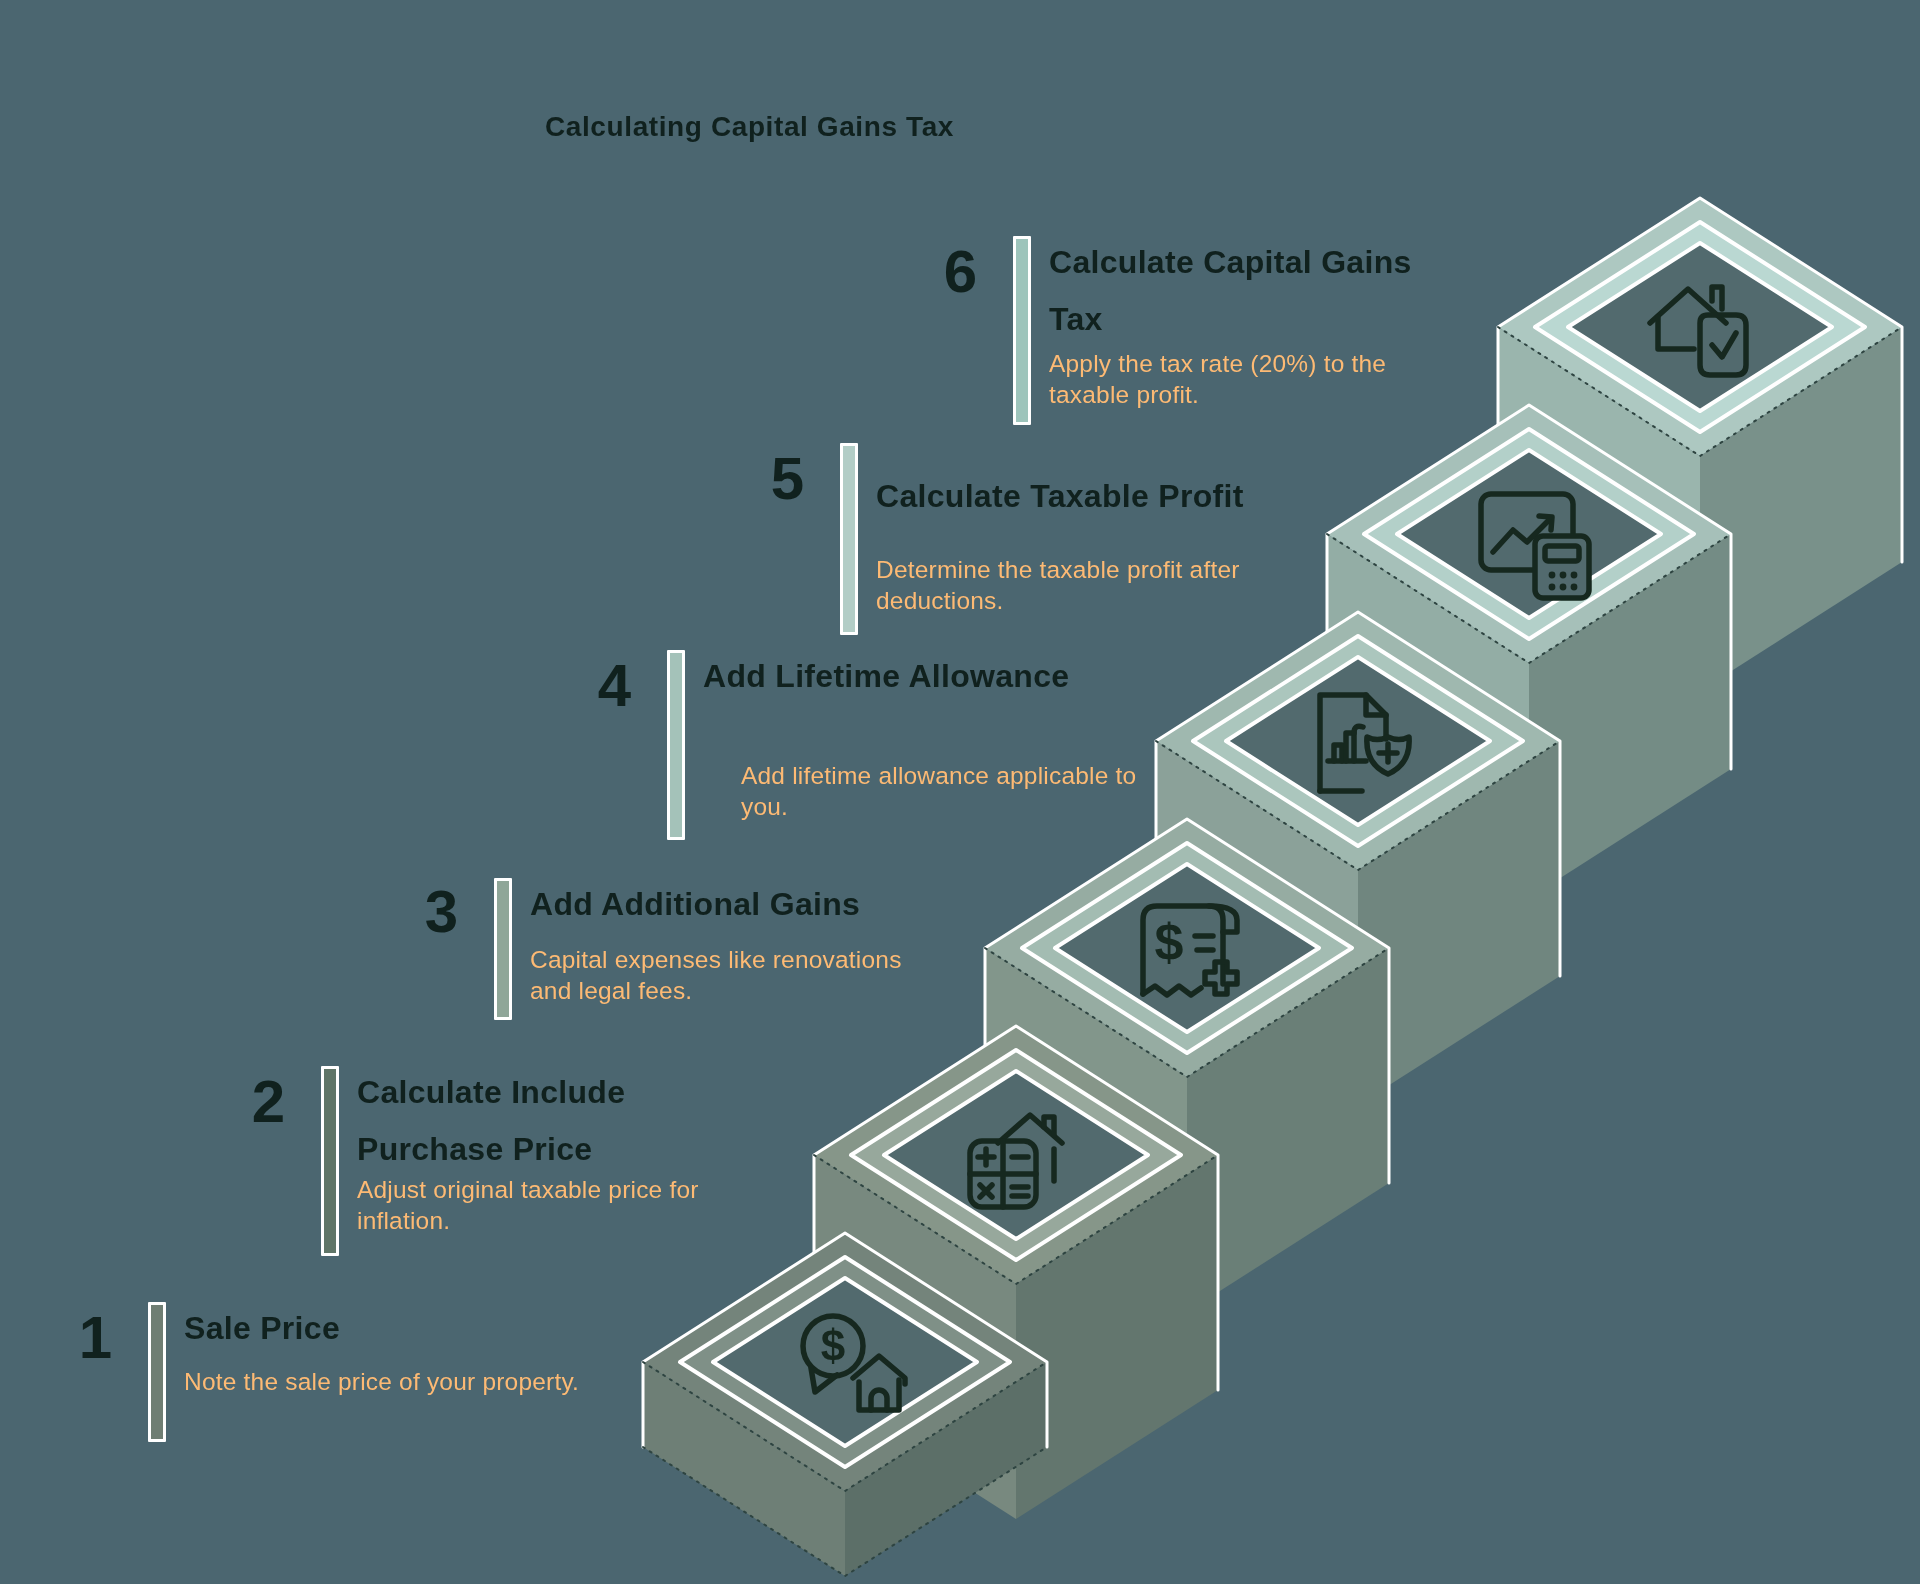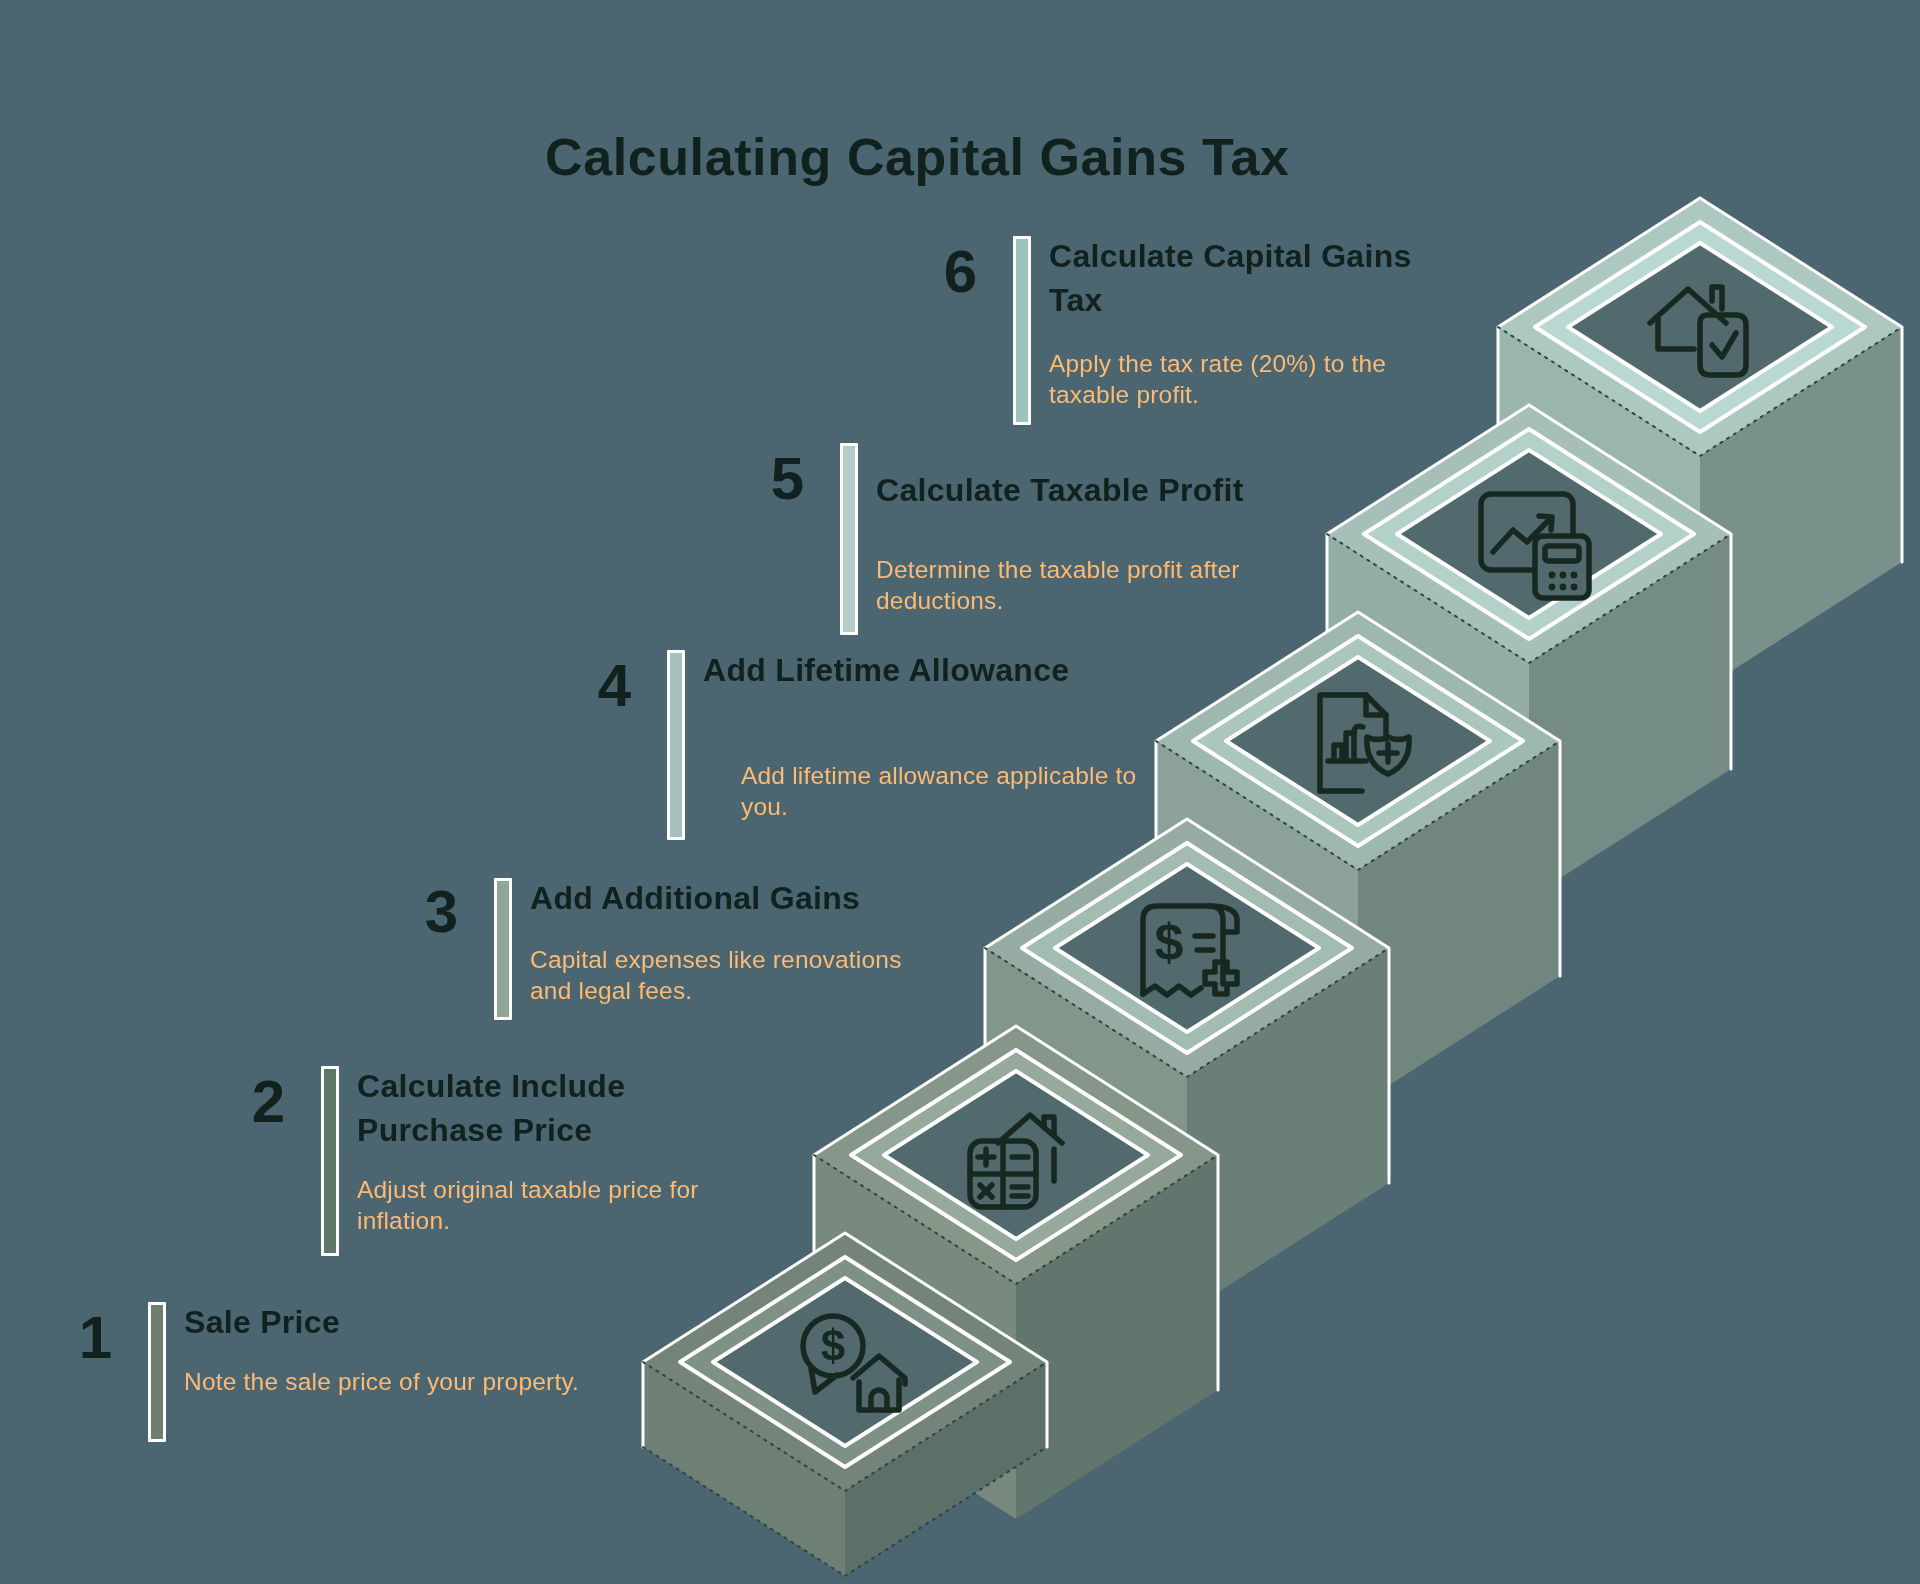--- a/index.html
+++ b/index.html
@@ -6,34 +6,34 @@
   body{
     width:1920px;height:1584px;position:relative;overflow:hidden;
     background:#4b6670;
     font-family:"Liberation Sans", sans-serif;
     color:#10211e;
   }
   .stage{position:absolute;inset:0;}
   svg.stairs{position:absolute;left:0;top:0;}
   .main-title{
     position:absolute;left:545px;top:92px;
-    font-size:52px;font-weight:bold;letter-spacing:.6px;color:#10211e;
+    font-size:28px;font-weight:bold;letter-spacing:.6px;color:#10211e;
     white-space:nowrap;
   }
   .step-text{position:absolute;}
   .step-number{
     position:absolute;width:80px;text-align:right;
     font-size:60px;font-weight:bold;line-height:1;color:#10211e;
   }
   .step-bar{
     position:absolute;width:12px;border:3px solid #ffffff;border-radius:1px;
   }
   .step-title{
     position:absolute;width:370px;
-    font-size:32px;font-weight:bold;line-height:44px;letter-spacing:.3px;color:#10211e;
+    font-size:32px;font-weight:bold;line-height:57px;letter-spacing:.3px;color:#10211e;
   }
   .step-desc{
     position:absolute;width:400px;
     font-size:24.5px;line-height:31px;letter-spacing:.2px;color:#fdba74;
   }
   
   .n1{left:32px;top:1308px;} .b1{left:148px;top:1302px;height:134px;background:#6f7e73;}
   .t1{left:184px;top:1300px;} .d1{left:184px;top:1366px;}
   .n2{left:205px;top:1072px;} .b2{left:321px;top:1066px;height:184px;background:#5f7567;}
   .t2{left:357px;top:1064px;} .d2{left:357px;top:1174px;}

